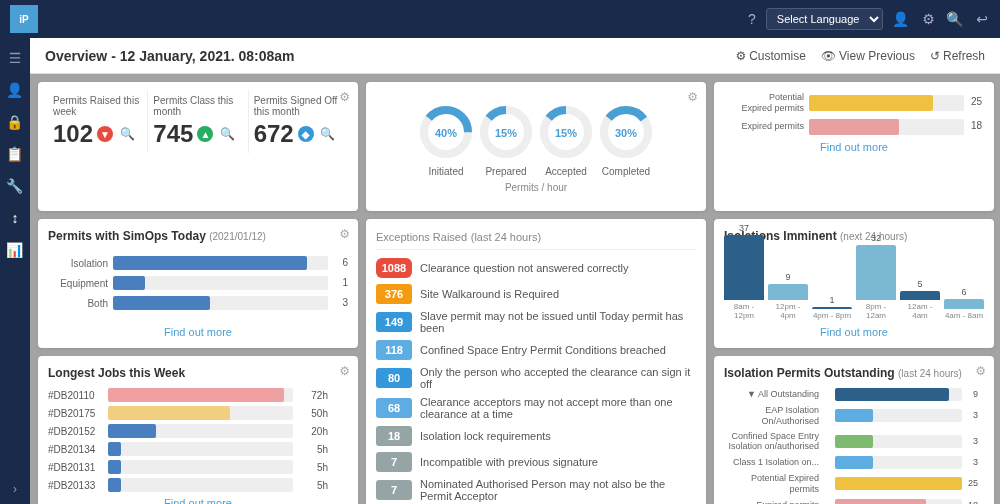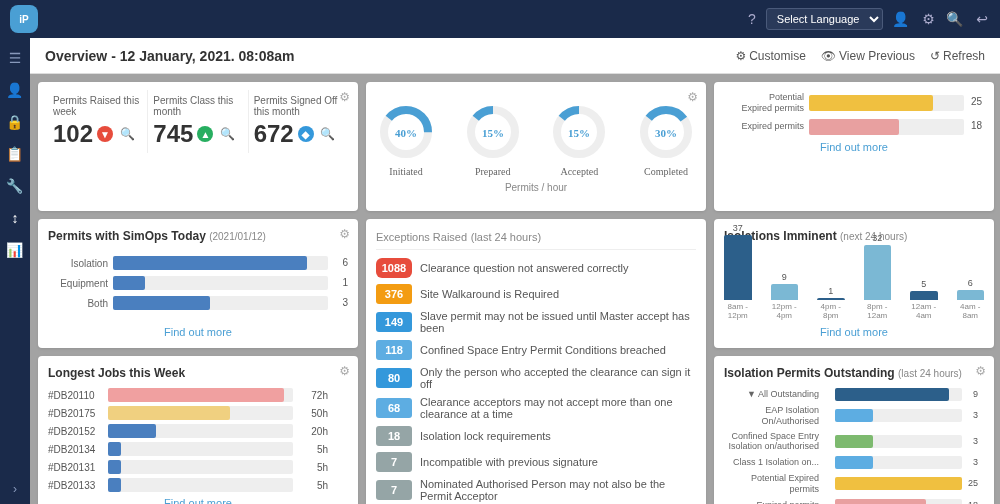--- a/index.html
+++ b/index.html
@@ -19,21 +19,21 @@
       align-items: center;
       color: white;
       font-weight: bold;
       font-size: 14px;
     }
     .logo-icon {
       background: #4a9fd4;
       color: white;
       width: 28px;
       height: 28px;
-      border-radius: 8px;
+      border-radius: 0;
       display: flex;
       align-items: center;
       justify-content: center;
       font-size: 10px;
       margin-right: 5px;
       font-weight: bold;
     }
     .nav-right {
       display: flex;
       align-items: center;
@@ -243,23 +243,22 @@
     .bar-value {
       position: absolute;
       right: -20px;
       top: 0;
       font-size: 10px;
       color: #555;
       line-height: 14px;
     }
     .donuts-row {
       display: flex;
-      justify-content: space-between;
+      justify-content: center;
       margin: 10px 0 5px;
-      font-family: Liberation Serif, serif;
     }
     .donut-item {
       display: flex;
       flex-direction: column;
       align-items: center;
       gap: 4px;
     }
     .donut-label {
       font-size: 10px;
       color: #666;
@@ -341,21 +340,21 @@
       right: -18px;
       top: 1px;
       font-size: 10px;
       color: #555;
     }
     .bar-yellow { background: #f0c040; }
     .bar-pink { background: #e8a0a0; }
     .bar-chart {
       display: flex;
       align-items: flex-end;
-      gap: 19px;
+      gap: 4px;
       height: 70px;
       margin-bottom: 4px;
     }
     .bc-col {
       display: flex;
       flex-direction: column;
       align-items: center;
       gap: 2px;
       flex: 1;
     }
@@ -648,21 +647,21 @@
         <div class="exception-row">
           <div class="exc-badge exc-red">1088</div>
           <div class="exc-text">Clearance question not answered correctly</div>
         </div>
         <div class="exception-row">
           <div class="exc-badge exc-orange">376</div>
           <div class="exc-text">Site Walkaround is Required</div>
         </div>
         <div class="exception-row">
           <div class="exc-badge exc-blue">149</div>
-          <div class="exc-text">Slave permit may not be issued until Master accept has been</div>
+          <div class="exc-text">Slave permit may not be issued until Today permit has been</div>
         </div>
         <div class="exception-row">
           <div class="exc-badge exc-lightblue">118</div>
           <div class="exc-text">Confined Space Entry Permit Conditions breached</div>
         </div>
         <div class="exception-row">
           <div class="exc-badge exc-blue">80</div>
           <div class="exc-text">Only the person who accepted the clearance can sign it off</div>
         </div>
         <div class="exception-row">

